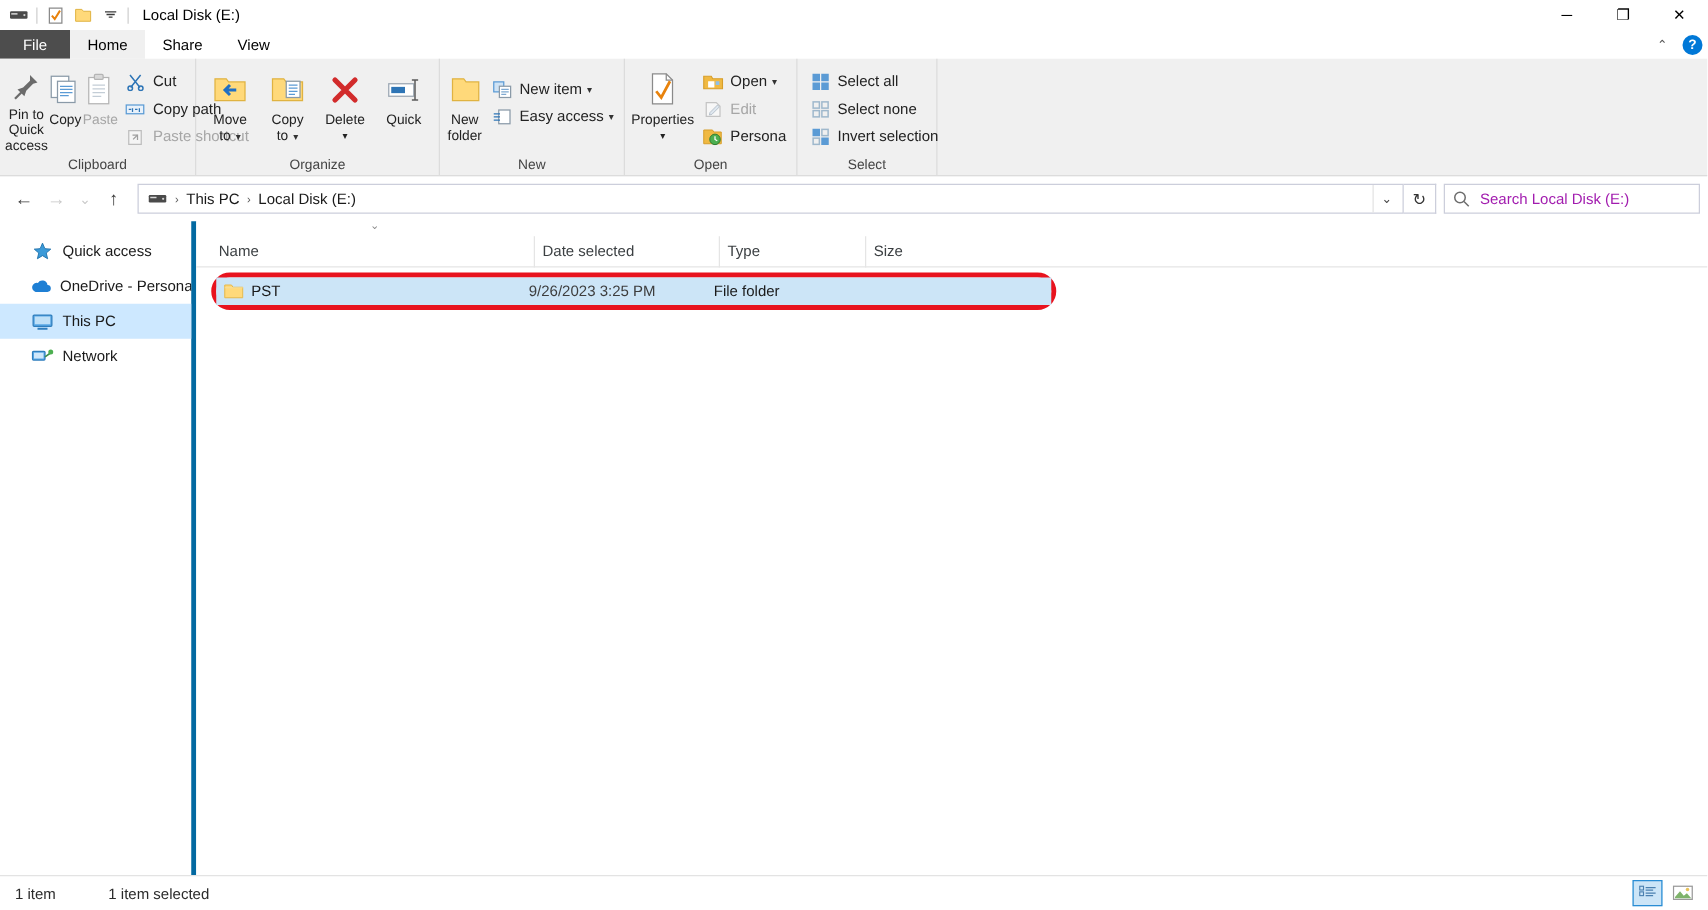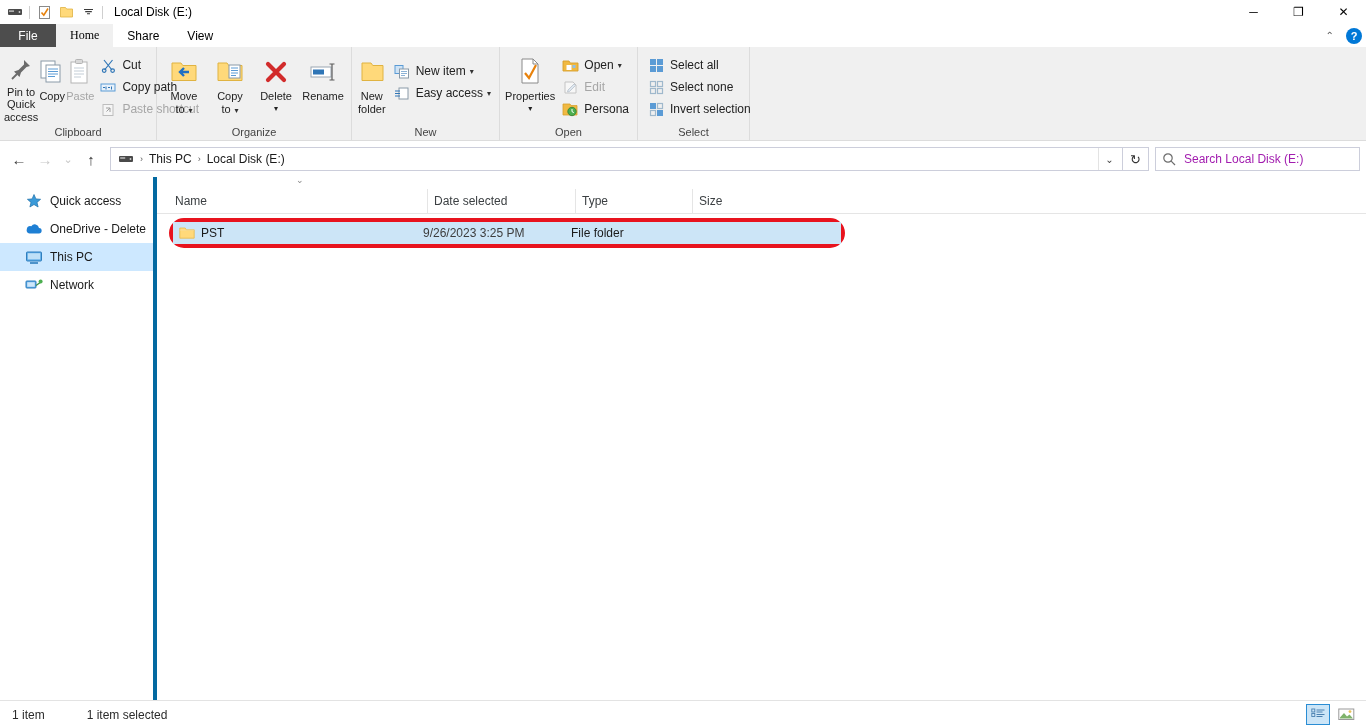--- a/index.html
+++ b/index.html
@@ -50,21 +50,20 @@
     display: flex; align-items: center; justify-content: center;
     padding: 1px 14px;
     min-width: 52px;
   }
   .tab.file {
     background: #4d4d4d; color: #ffffff;
     min-width: 56px;
   }
   .tab.active {
     background: #f0f0f0;
-    font-family: Liberation Serif, serif;
   }
   .tab-right {
     position: absolute; right: 4px; top: 0; height: 23px;
     display: flex; align-items: center; gap: 8px;
   }
   .chevron-up {
     font-size: 10px; color: #555; padding: 0 4px;
   }
   .help-circle {
     width: 16px; height: 16px; border-radius: 50%;
@@ -411,21 +410,21 @@
         <div class="lbl" style="font-size:8px;">▾</div>
       </div>
       <div class="bigbtn" style="width:50px;">
         <div class="ico">
           <svg width="30" height="24" viewBox="0 0 30 24">
             <rect x="3" y="7" width="20" height="10" fill="#fff" stroke="#9aa6b2" stroke-width="1"></rect>
             <rect x="5" y="9.5" width="11" height="5" fill="#2e75b6"></rect>
             <path d="M24 4 L24 20 M21.5 4h5 M21.5 20h5" stroke="#5b5b5b" stroke-width="1.2"></path>
           </svg>
         </div>
-        <div class="lbl">Rename</div>
+        <div class="lbl">Quick</div>
       </div>
     </div>
     <div class="rgroup-label">Organize</div>
   </div>
 
   <div class="rgroup" style="width:148px;">
     <div class="rgroup-body">
       <div class="bigbtn" style="width:52px;">
         <div class="ico">
           <svg width="28" height="26" viewBox="0 0 28 26">
@@ -597,21 +596,21 @@
         </svg>
       </span>
       <span>Quick access</span>
     </div>
     <div class="sbitem">
       <span class="sbico">
         <svg width="18" height="14" viewBox="0 0 18 14">
           <path d="M4.5 11.5h9.2a2.8 2.8 0 0 0 .3-5.6A4.2 4.2 0 0 0 6.3 4.3 3.4 3.4 0 0 0 4.5 11.5z" fill="#1e7fd4"></path>
         </svg>
       </span>
-      <span>OneDrive - Delete</span>
+      <span>OneDrive - Persona</span>
     </div>
     <div class="sbitem selected">
       <span class="sbico">
         <svg width="18" height="15" viewBox="0 0 18 15">
           <rect x="1.5" y="2" width="15" height="9" rx="0.8" fill="#5aa9e6" stroke="#2f7ebd" stroke-width="1"></rect>
           <rect x="2.8" y="3.2" width="12.4" height="6.2" fill="#bfe0f7"></rect>
           <path d="M5 13h8" stroke="#2f7ebd" stroke-width="1.6"></path>
         </svg>
       </span>
       <span>This PC</span>

